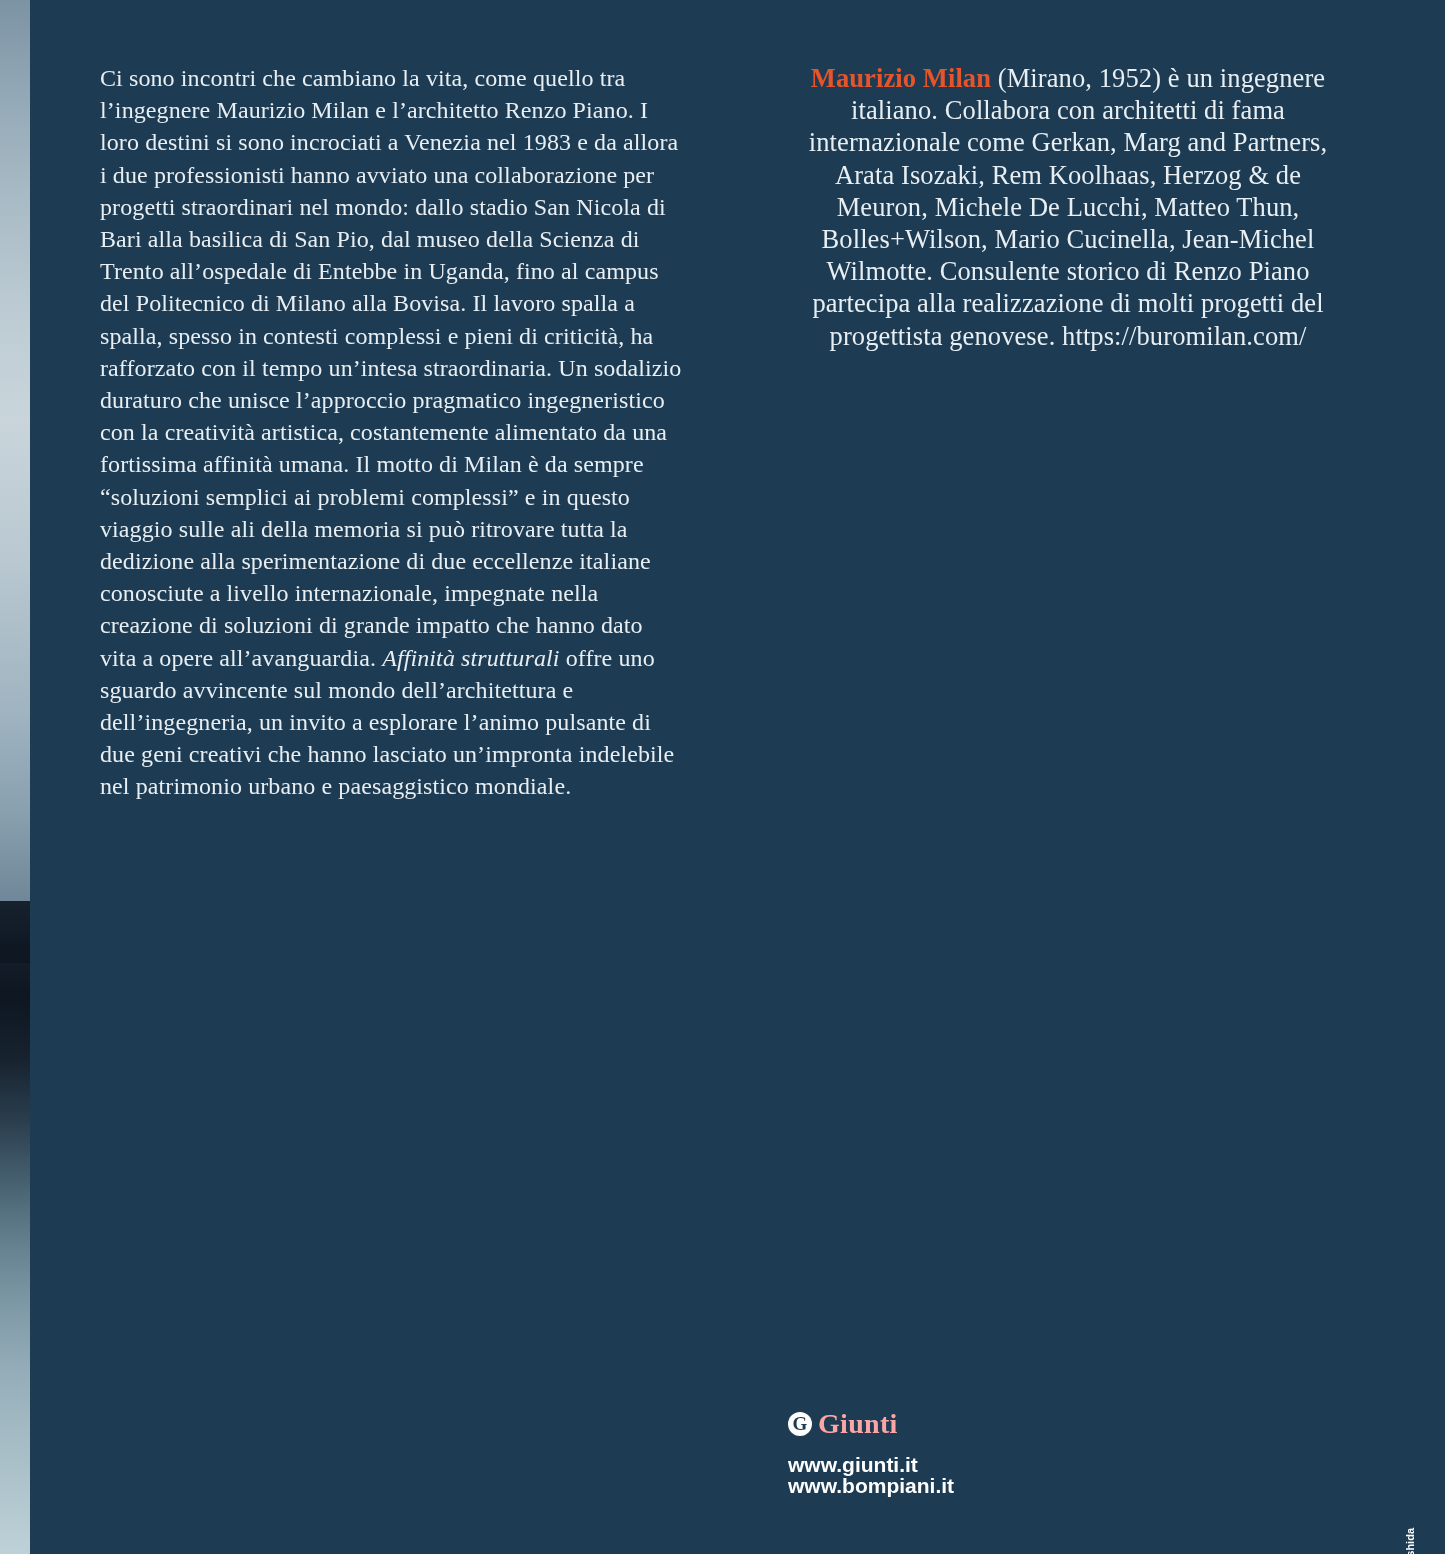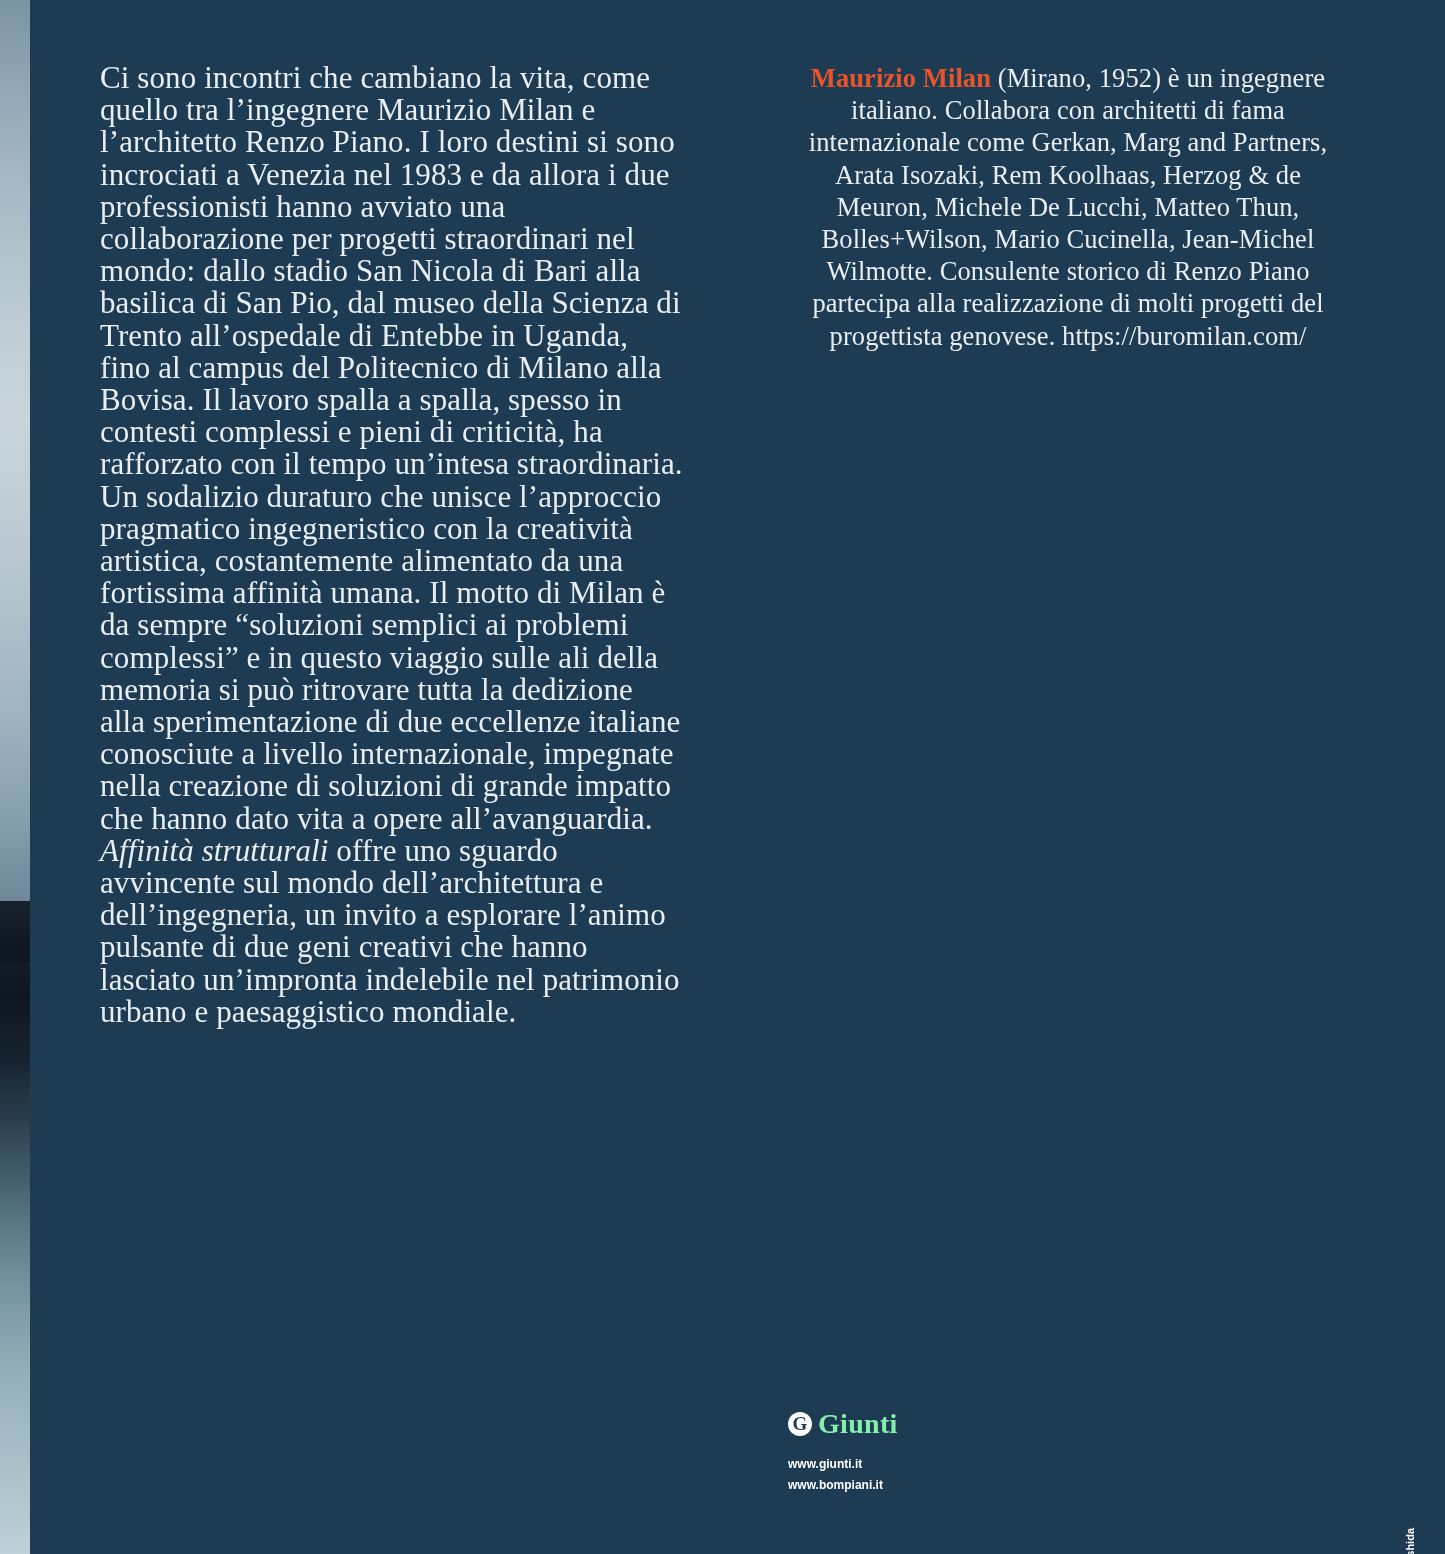--- a/index.html
+++ b/index.html
@@ -73,21 +73,21 @@
   .col-right {
     position: absolute;
     left: 788px;
     top: 62px;
     width: 560px;
   }
 
   .blurb {
     color: #e8eef2;
     font-family: "Liberation Serif", serif;
-    font-size: 31px;
+    font-size: 24px;
     line-height: 32.2px;
     letter-spacing: 0.1px;
     font-weight: 400;
     white-space: pre-wrap;
   }
   .blurb .ital {
     font-style: italic;
   }
 
   .bio {
@@ -122,31 +122,31 @@
     border-radius: 50%;
     background: #ffffff;
     color: #1d3c53;
     font-family: "Liberation Serif", serif;
     font-size: 19px;
     font-weight: bold;
     line-height: 24px;
     text-align: center;
   }
   .giunti-word {
-    color: #86efac;
+    color: #fca5a5;
     font-family: "Liberation Serif", serif;
     font-size: 28px;
     font-weight: bold;
     letter-spacing: 0.3px;
   }
   .publisher-urls {
     margin-top: 14px;
     color: #ffffff;
     font-family: "Liberation Sans", sans-serif;
-    font-size: 12px;
+    font-size: 21px;
     font-weight: bold;
     line-height: 21px;
   }
 
   
   .credits {
     position: absolute;
     right: 14px;
     bottom: 26px;
     transform-origin: right bottom;

